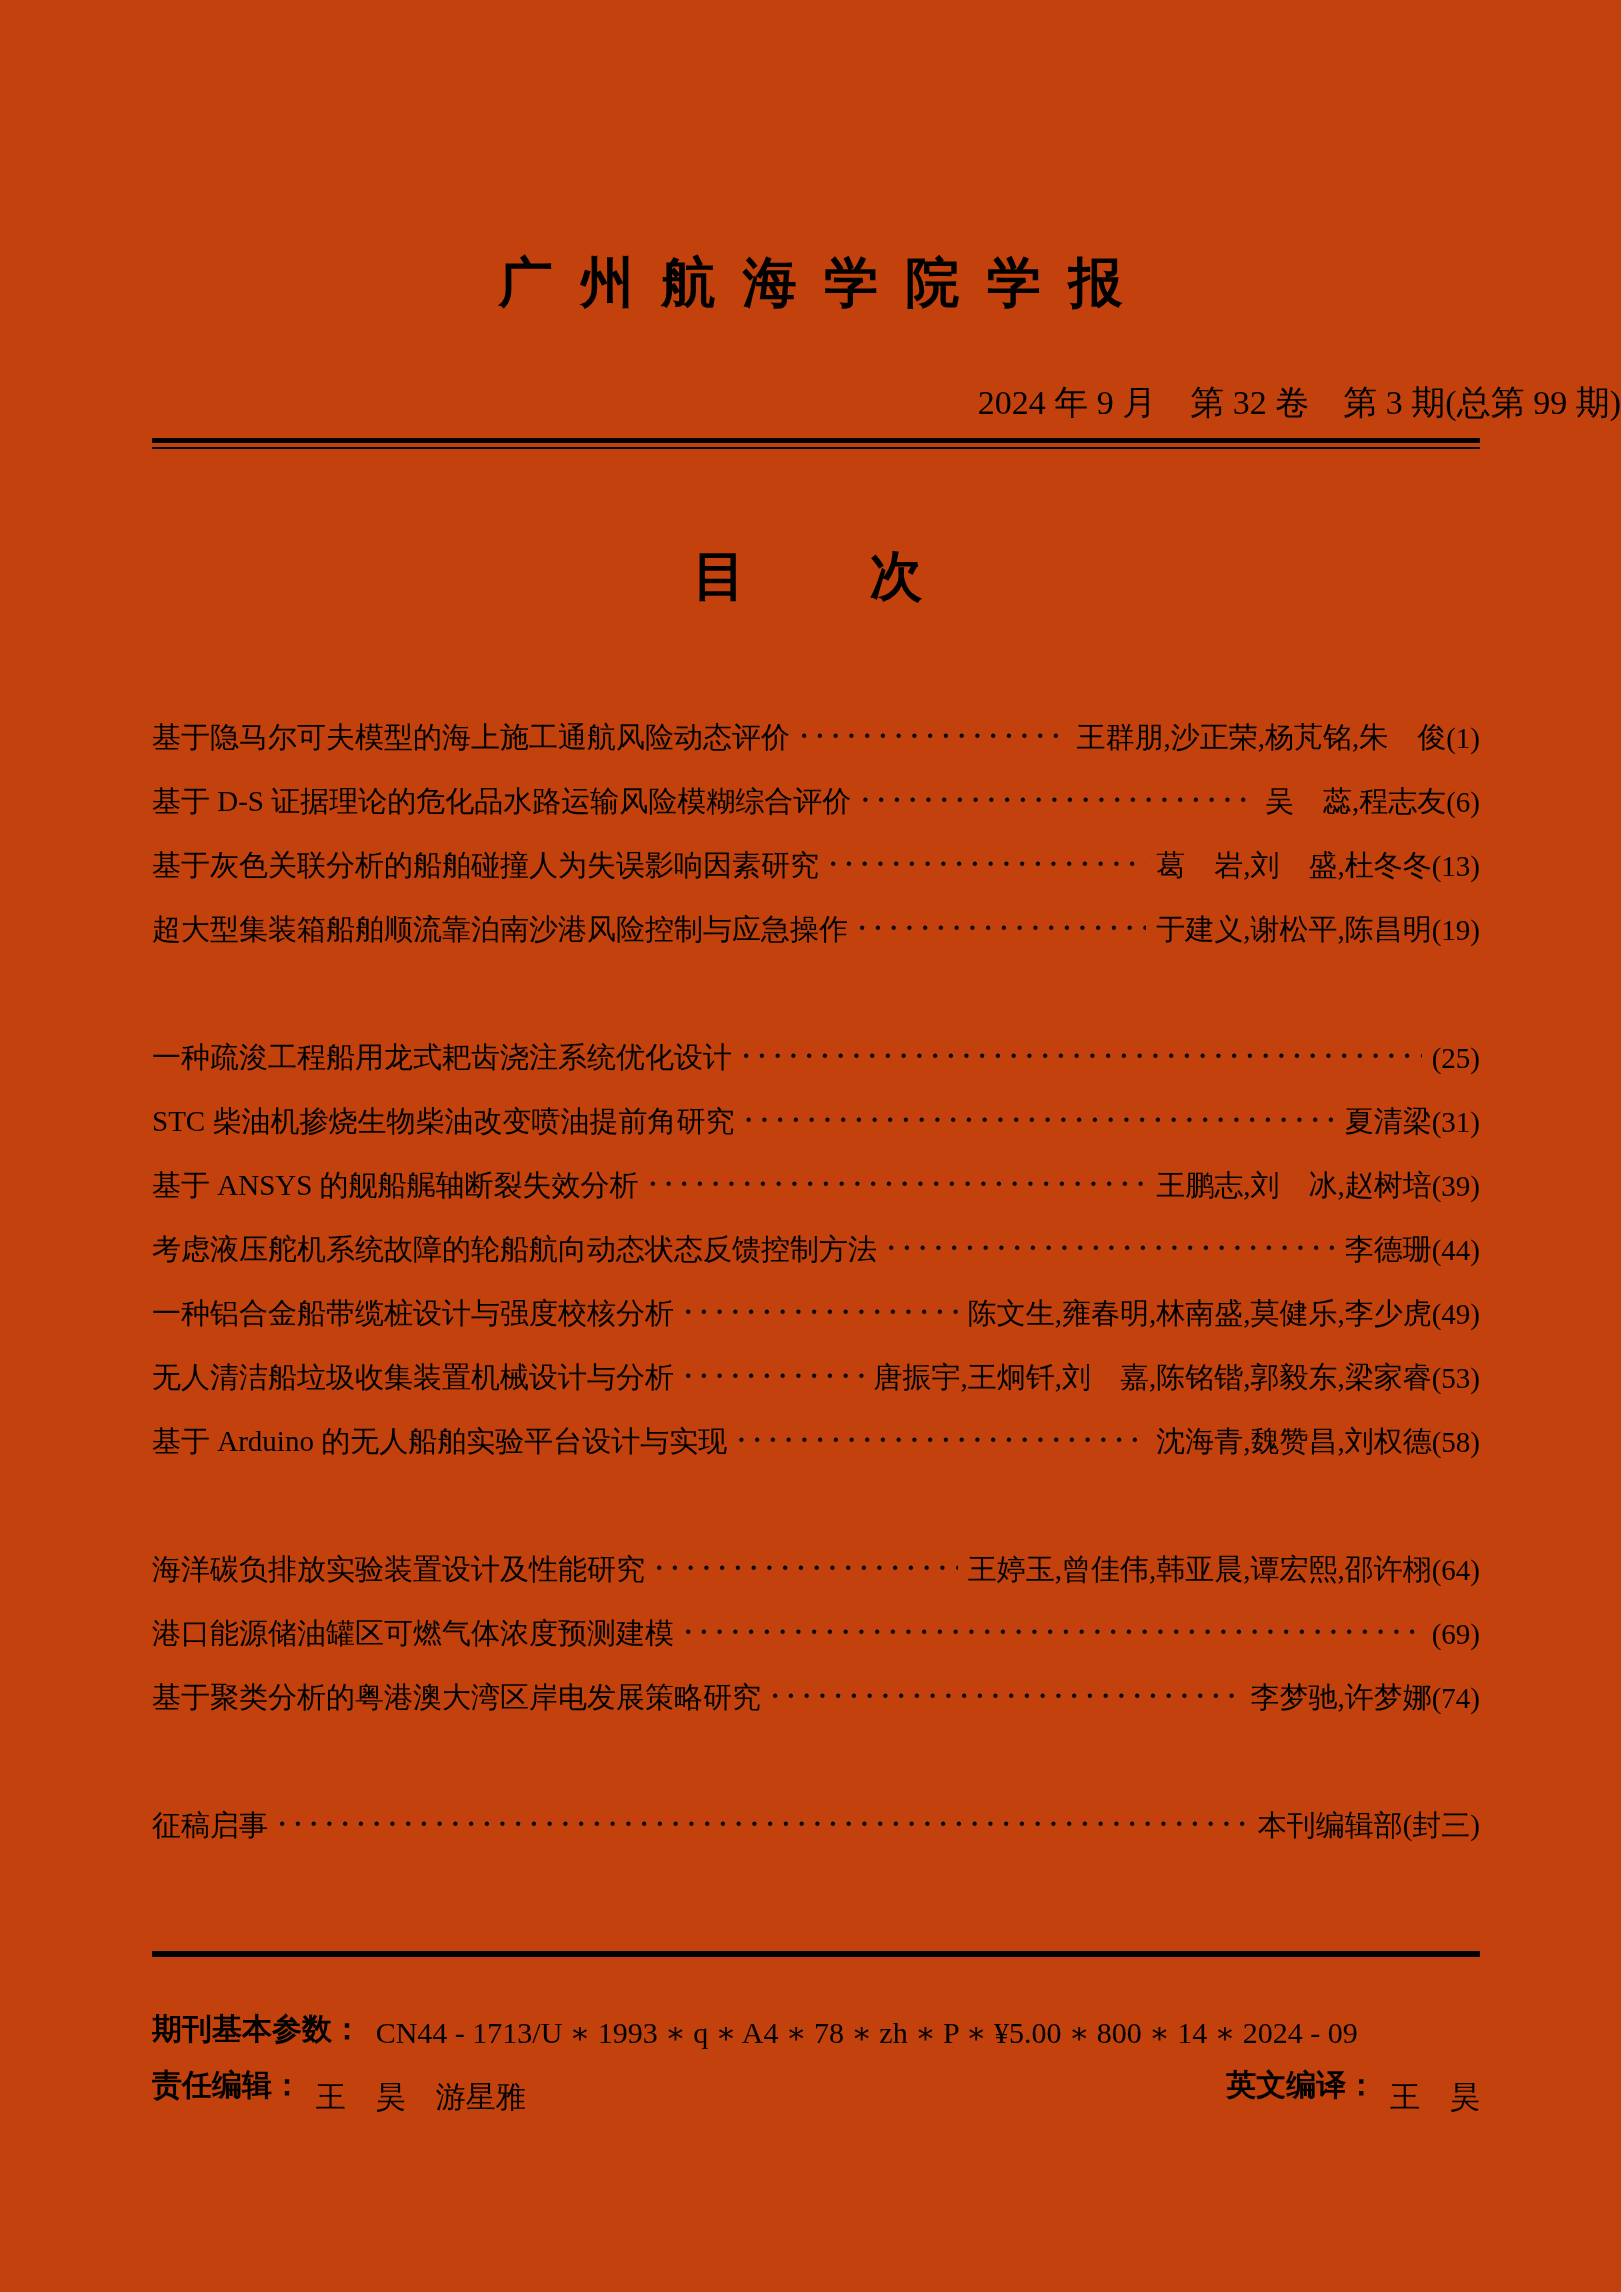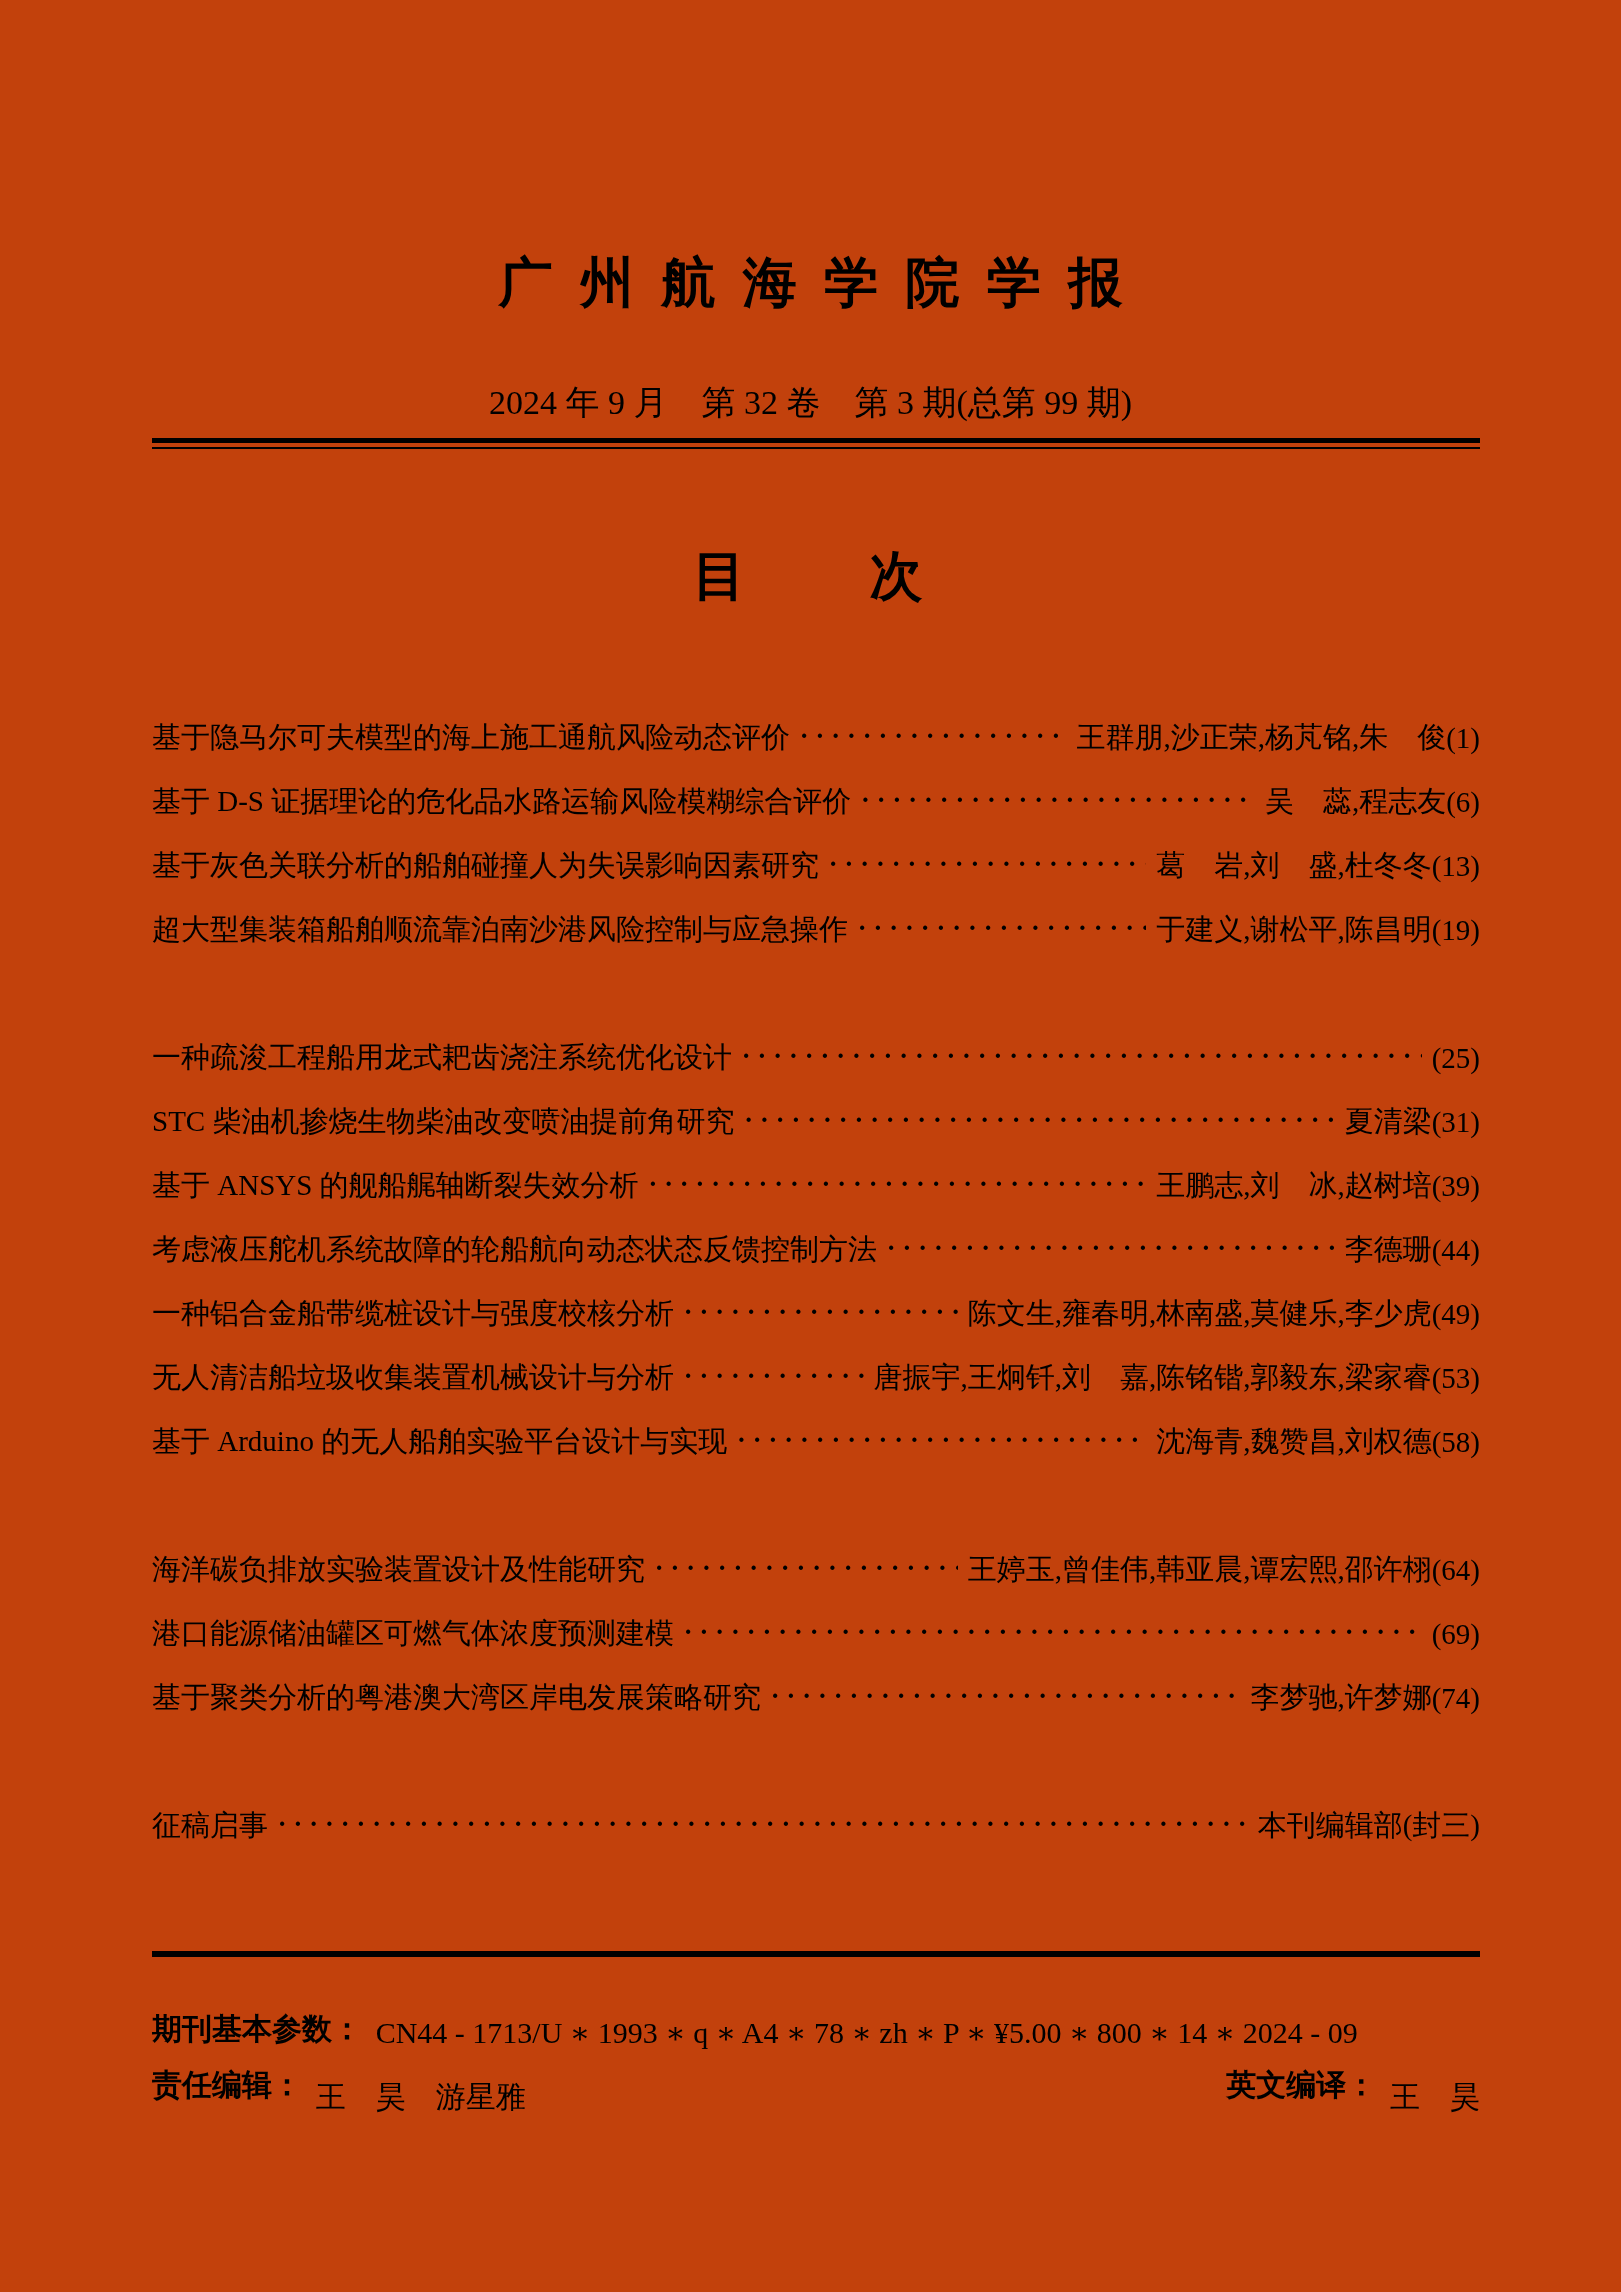--- a/index.html
+++ b/index.html
@@ -19,21 +19,21 @@
     font-family:"Liberation Sans","DejaVu Sans",sans-serif;
     font-weight:bold;
     font-size:54px;line-height:1.1;
     letter-spacing:27.4px;
     padding-left:27.4px;           
     box-sizing:border-box;
     white-space:nowrap;
   }
   .issue-line{
     position:absolute;top:383px;left:0;right:0;
-    text-align:center;
+    text-align:right;
     font-size:34px;line-height:1.2;
     white-space:nowrap;
   }
   .double-rule{
     position:absolute;top:438px;left:152px;right:141px;
     height:3.9px;
     border-top:5.9px solid #000;
     border-bottom:2.9px solid #000;
   }
   .contents-heading{

